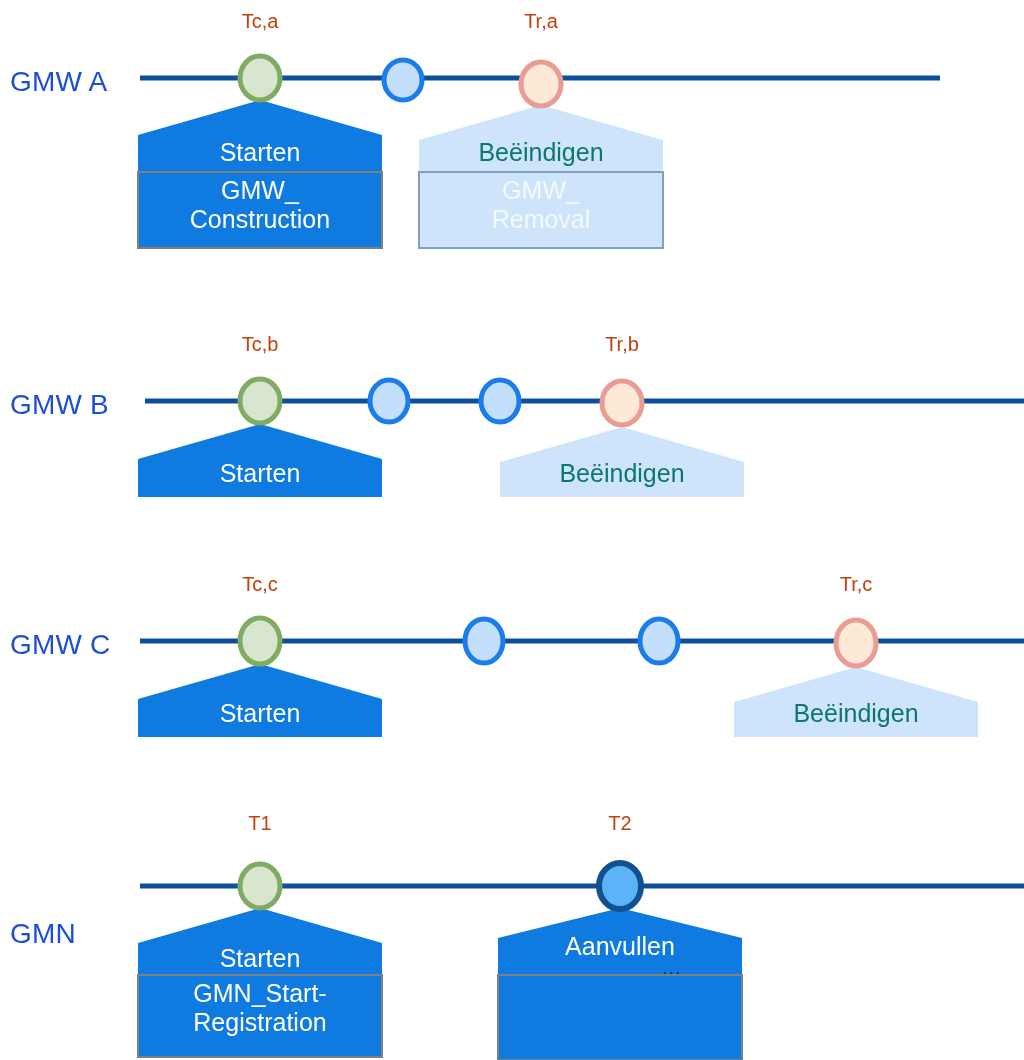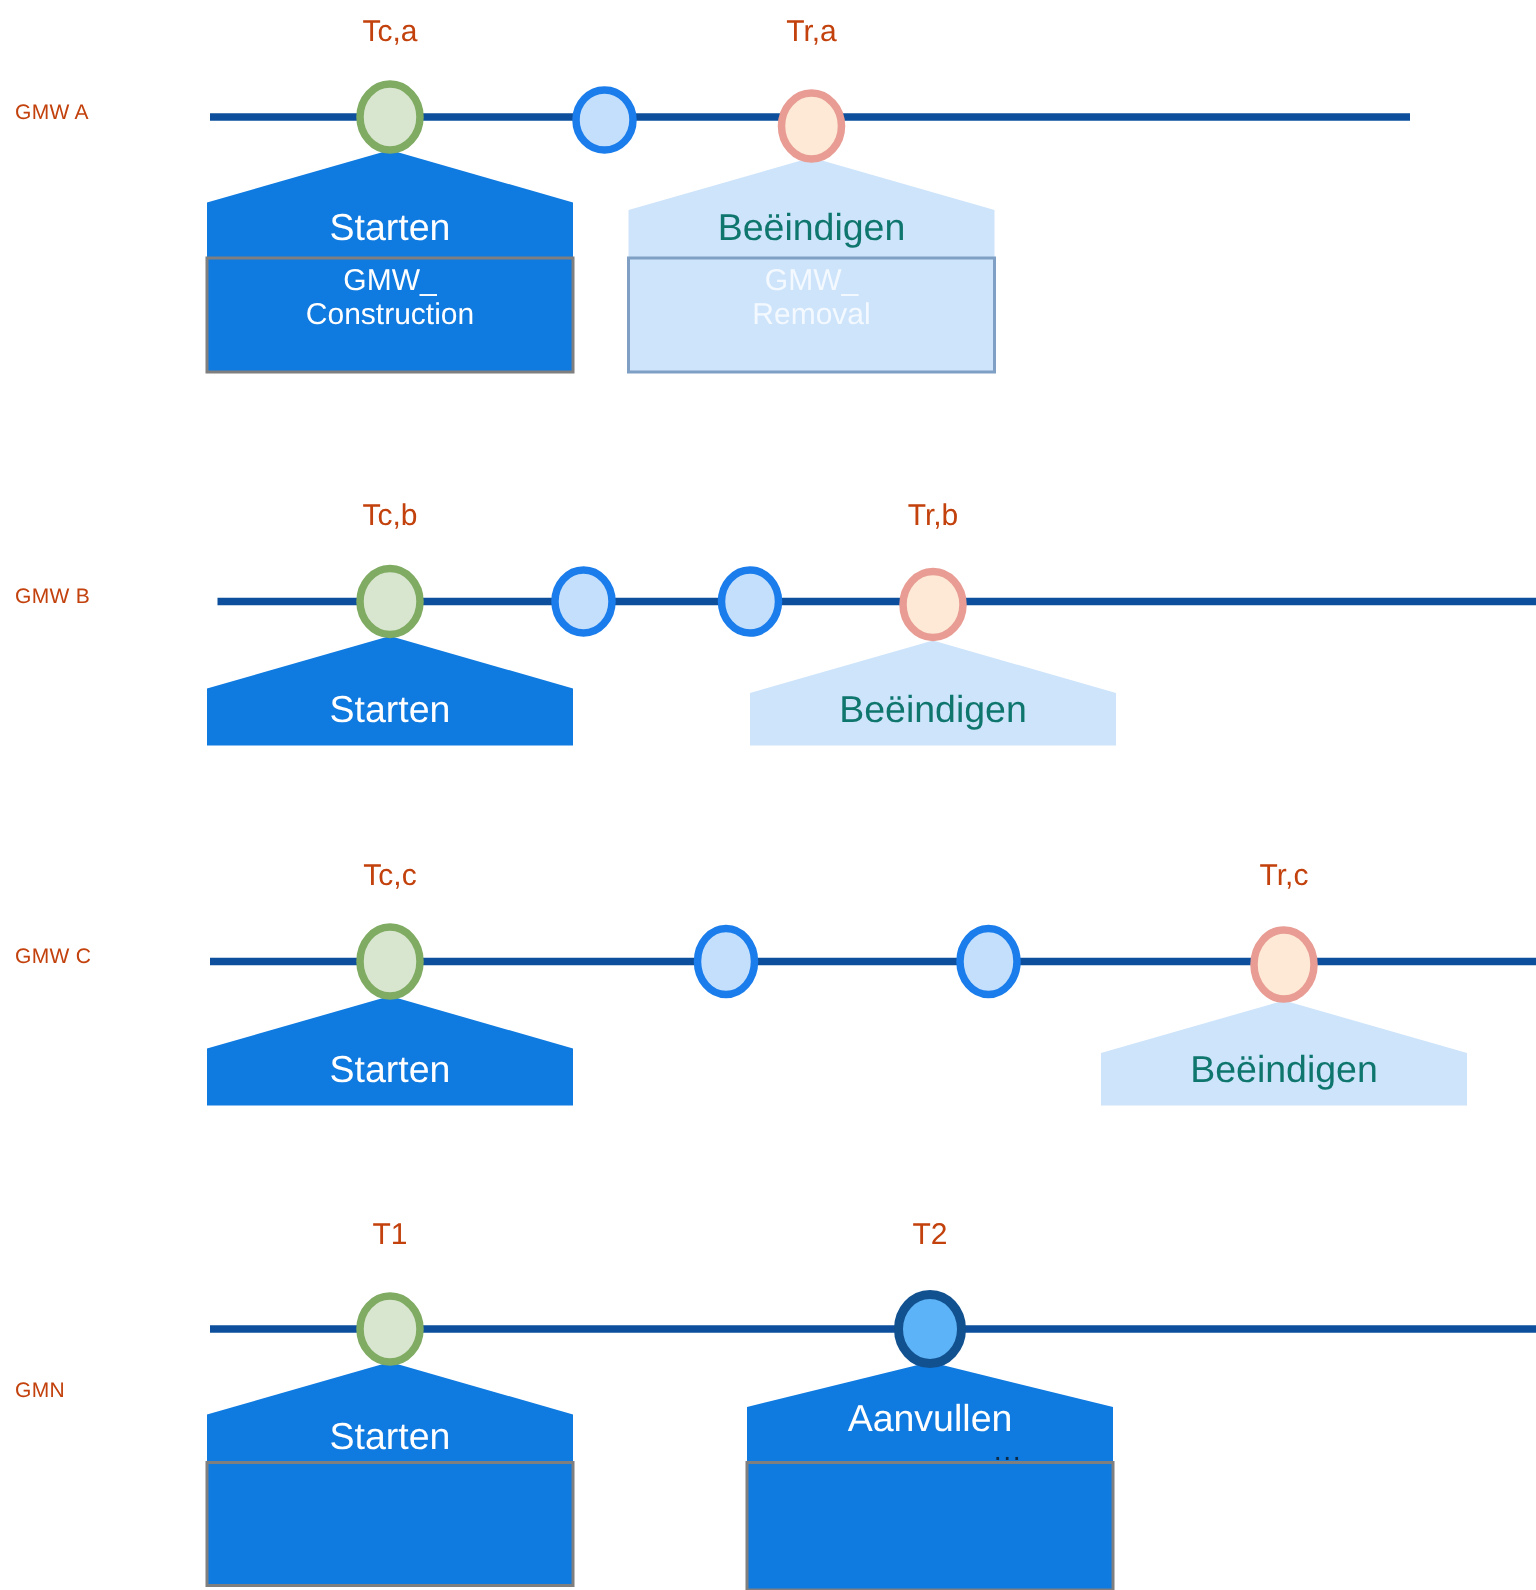--- a/index.html
+++ b/index.html
@@ -20,22 +20,22 @@
   }
   #stage svg.layer {
     position: absolute;
     top: 0;
     left: 0;
     width: 1024px;
     height: 1060px;
   }
   .row-label {
     position: absolute;
-    font-size: 14px;
-    color: #c2410c;
+    font-size: 28px;
+    color: #1d4ed8;
     white-space: nowrap;
     letter-spacing: 0.2px;
   }
   .tick-label {
     position: absolute;
     font-size: 20px;
     color: #c2410c;
     white-space: nowrap;
     text-align: center;
     transform: translateX(-50%);
@@ -48,21 +48,21 @@
     pointer-events: none;
   }
   .pennant-text {
     font-size: 25px;
     color: #ffffff;
   }
   .pennant-text.faded {
     color: #0f766e;
   }
   .box-text {
-    font-size: 20px;
+    font-size: 25px;
     color: #ffffff;
     line-height: 1.17;
   }
   .box-text.faded {
     color: #f4f9ff;
   }
   .ellipsis-mark {
     position: absolute;
     font-size: 19px;
     color: #0d2b45;
@@ -168,17 +168,21 @@
     <div>Removal</div>
   </div>
 
   <div class="shape-text pennant-text" style="left:260px; top:459px;">Starten</div>
   <div class="shape-text pennant-text faded" style="left:622px; top:459px;">Beëindigen</div>
 
   <div class="shape-text pennant-text" style="left:260px; top:699px;">Starten</div>
   <div class="shape-text pennant-text faded" style="left:856px; top:699px;">Beëindigen</div>
 
   <div class="shape-text pennant-text" style="left:260px; top:944px;">Starten</div>
+  <div class="shape-text box-text" style="left:260px; top:979px;">
+    <div>GMN_Start-</div>
+    <div>Registration</div>
+  </div>
 
   <div class="shape-text pennant-text" style="left:620px; top:932px;">Aanvullen</div>
   <div class="ellipsis-mark" style="left:672px; top:958px;">...</div>
 
 </div>
 
 </body></html>

